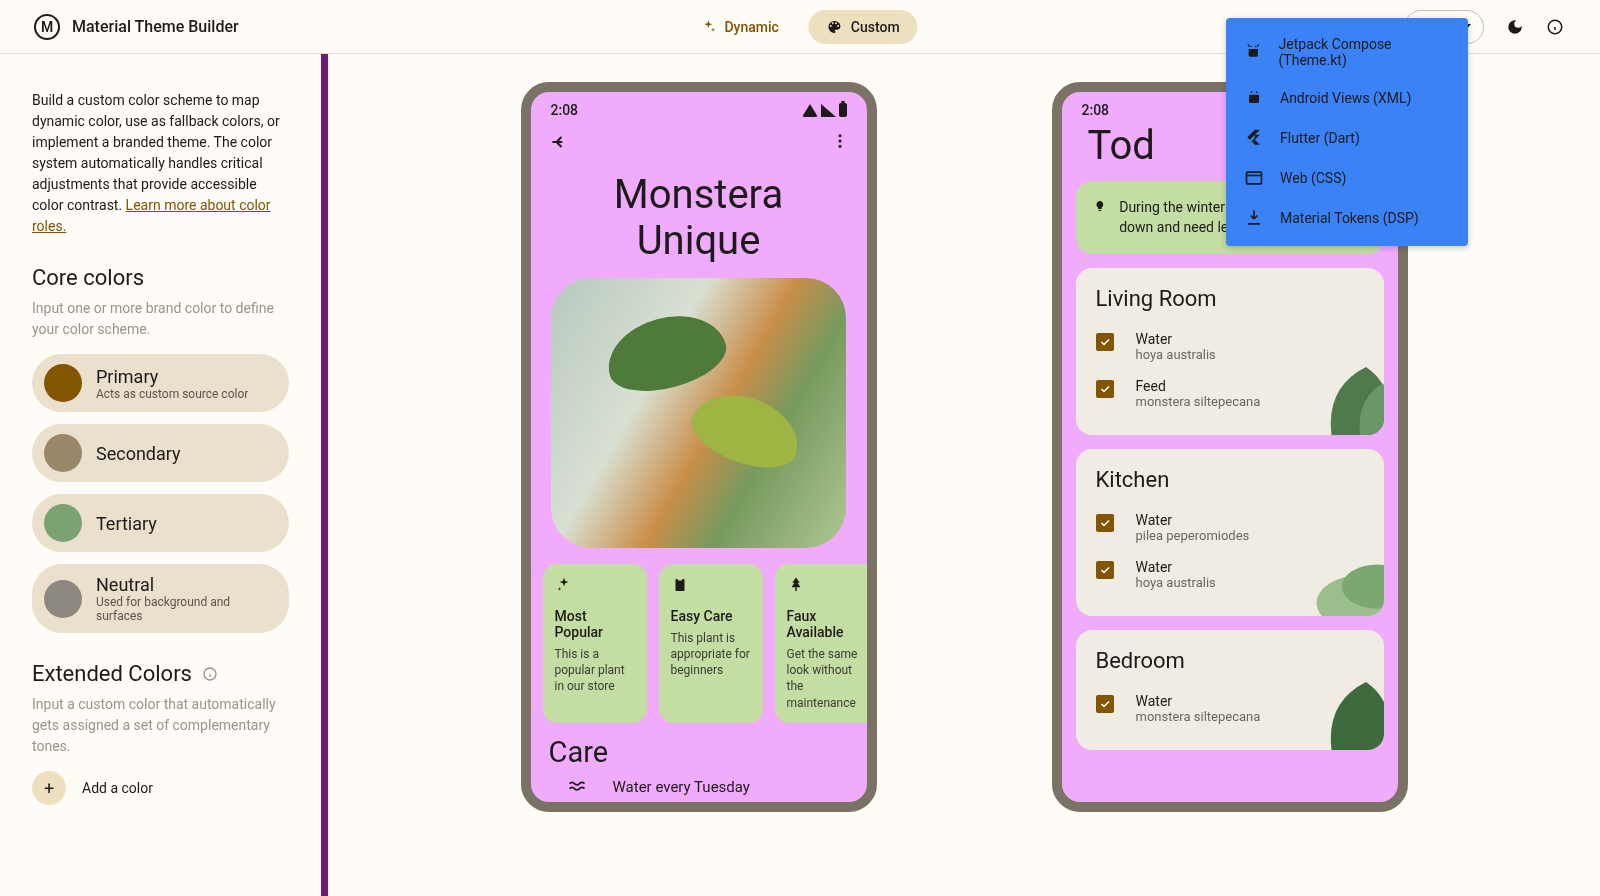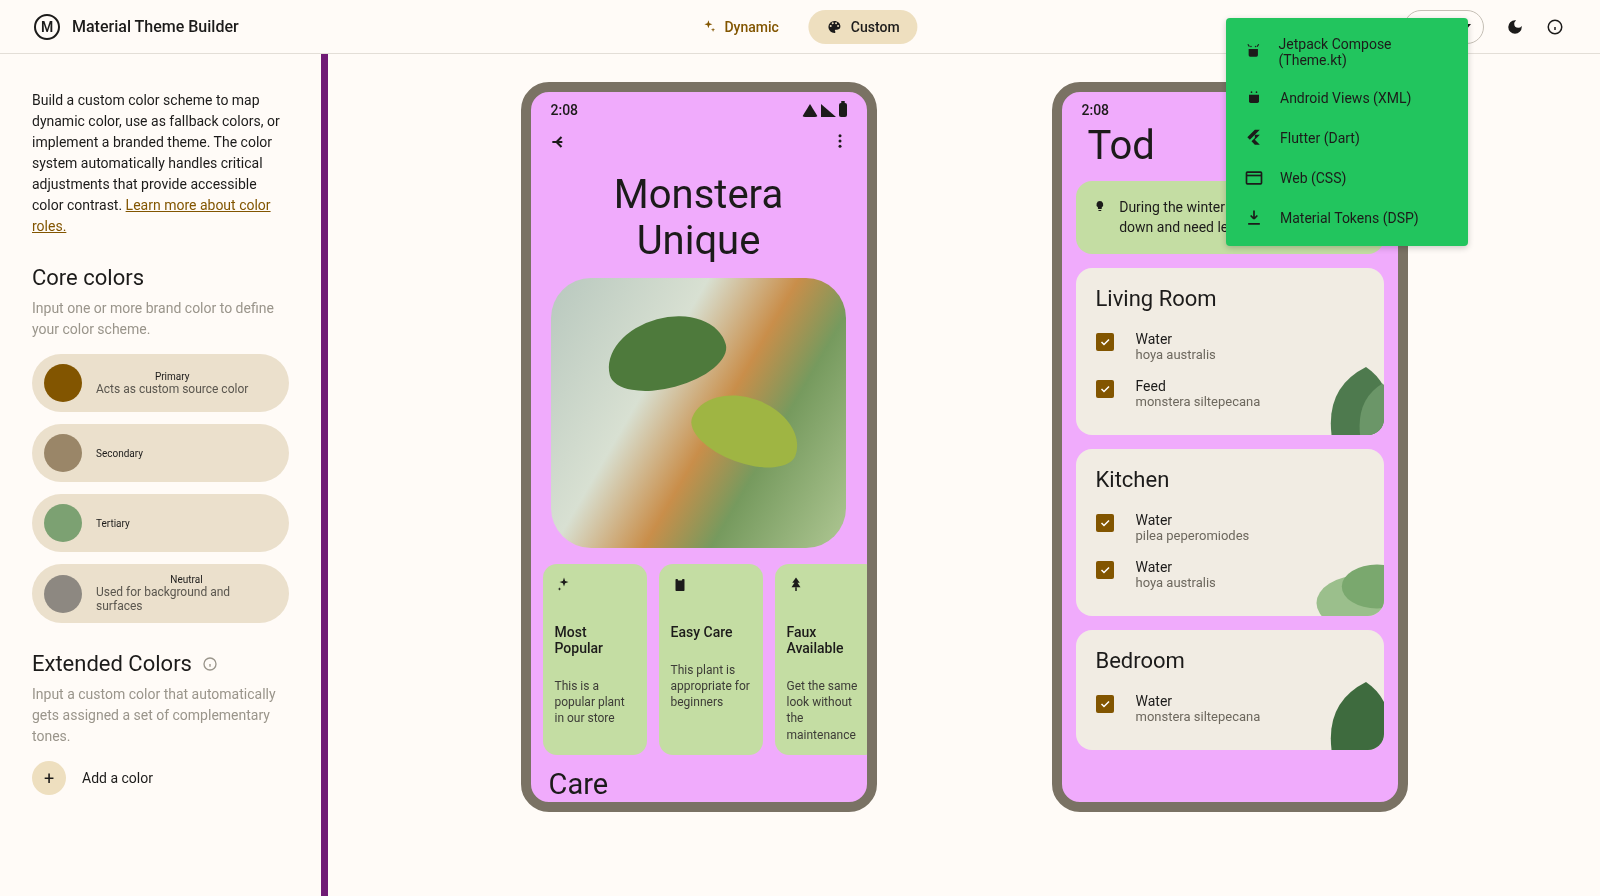--- a/index.html
+++ b/index.html
@@ -38,21 +38,21 @@
 .export-btn {
   border: 1px solid #C5BFB5; border-radius: 20px;
   background: #FFFBF7; height: 34px; width: 80px;
   display: flex; align-items: center; justify-content: flex-end; padding: 0 12px;
   font-size: 14px; color: #1C1B1A;
 }
 .icon-btn { width: 18px; height: 18px; cursor: pointer; }
 
 .dropdown {
   position: absolute; top: 18px; right: 132px; z-index: 100;
-  background: #22c55e; border-radius: 4px;
+  background: #3b82f6; border-radius: 4px;
   box-shadow: 0 2px 6px rgba(0,0,0,0.2);
   width: 242px; padding: 8px 0;
 }
 .dropdown-item {
   display: flex; align-items: center; gap: 16px;
   padding: 10px 18px; font-size: 14px; cursor: pointer;
 }
 .dd-icon { width: 20px; height: 20px; }
 
 .main { display: flex; height: calc(100vh - 54px); }
@@ -67,21 +67,21 @@
 .section-title.ext { display: flex; align-items: center; gap: 10px; }
 .info-icon { width: 16px; height: 16px; }
 .section-sub { font-size: 14px; color: #9A958B; margin-bottom: 14px; line-height: 1.5; }
 .color-item {
   display: flex; align-items: center; gap: 14px;
   background: #EBE0CC; border-radius: 30px;
   padding: 10px 12px; margin-bottom: 12px; cursor: pointer;
 }
 .swatch { width: 38px; height: 38px; border-radius: 50%; flex-shrink: 0; }
 .color-labels { display: flex; flex-direction: column; }
-.color-name { font-size: 10px; color: #1C1B1A; text-align: center; }
+.color-name { font-size: 18px; color: #1C1B1A; }
 .color-desc { font-size: 12px; color: #5A564E; }
 .add-color-btn { display: flex; align-items: center; gap: 16px; margin-top: 6px; cursor: pointer; }
 .add-circle {
   width: 34px; height: 34px; border-radius: 50%;
   background: #EEDFBF; display: flex; align-items: center; justify-content: center;
   font-size: 18px; color: #1C1B1A;
 }
 .add-label { font-size: 14px; }
 
 .preview-area {
@@ -113,21 +113,21 @@
 }
 .plant-img::before, .plant-img::after {
   content: ""; position: absolute; background: #4E7A3C; border-radius: 50% 50% 50% 50% / 60% 60% 40% 40%;
 }
 .plant-img::before { width: 120px; height: 70px; top: 40px; left: 55px; transform: rotate(-15deg); }
 .plant-img::after { width: 110px; height: 65px; top: 120px; left: 140px; transform: rotate(20deg); background: #9FB543; }
 
 .cards-row { display: flex; gap: 12px; padding: 0 12px; }
 .mini-card {
   background: #C4DDA3; border-radius: 14px; padding: 12px;
-  flex: 1; min-width: 104px; display: flex; flex-direction: column; gap: 22px;
+  flex: 1; min-width: 104px; display: flex; flex-direction: column; gap: 6px;
 }
 .mini-card-title { font-size: 14px; font-weight: 500; color: #1C1B1A; }
 .mini-card-sub { font-size: 12px; color: #3D3C37; line-height: 1.35; }
 .mini-icon { width: 18px; height: 18px; margin-bottom: 8px; }
 
 .care-section { padding: 12px 18px; }
 .care-title { font-size: 29px; }
 .care-item { display: flex; align-items: center; gap: 26px; padding: 8px 12px 8px 18px; font-size: 15px; }
 .care-icon { width: 20px; height: 20px; }
 

